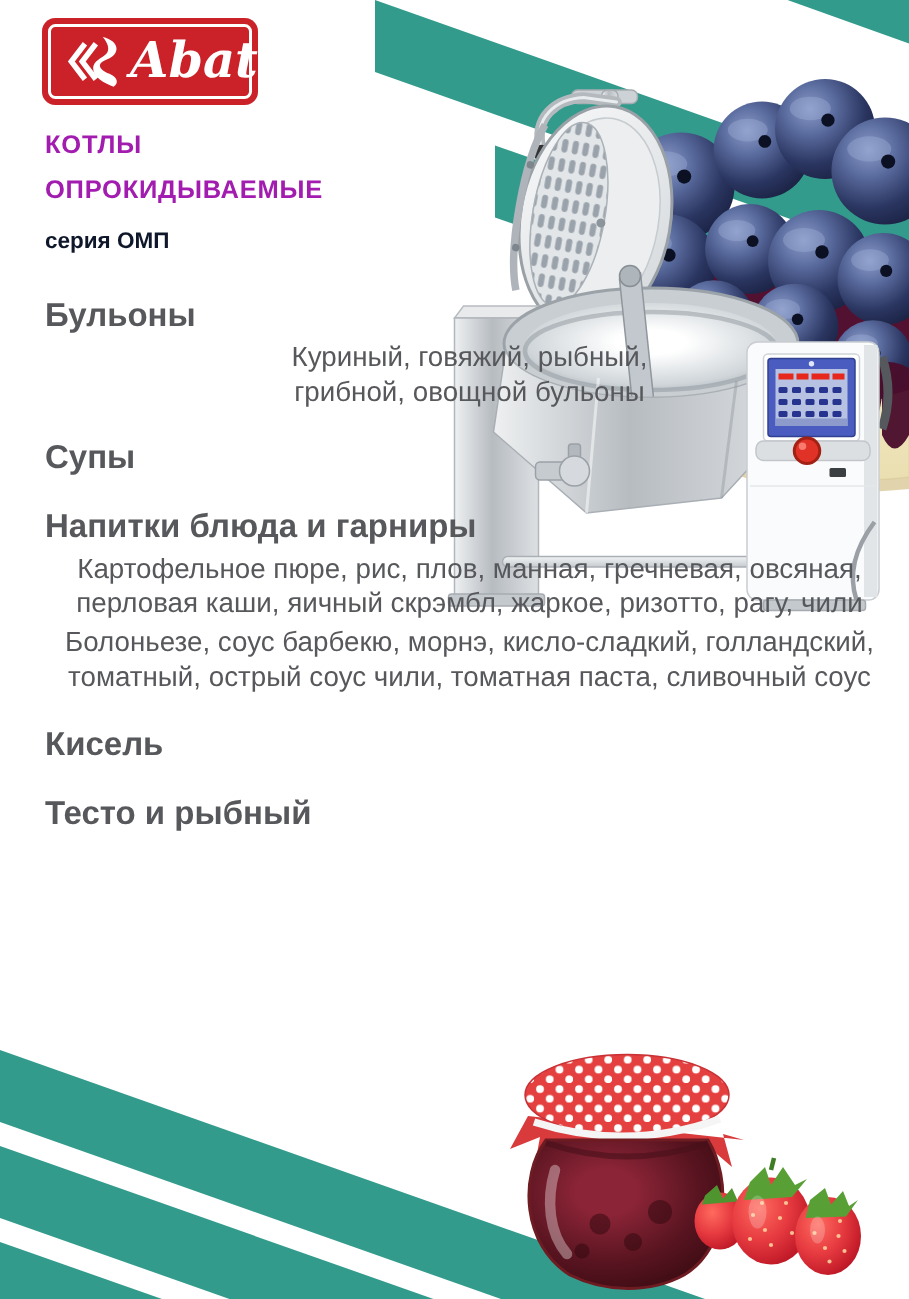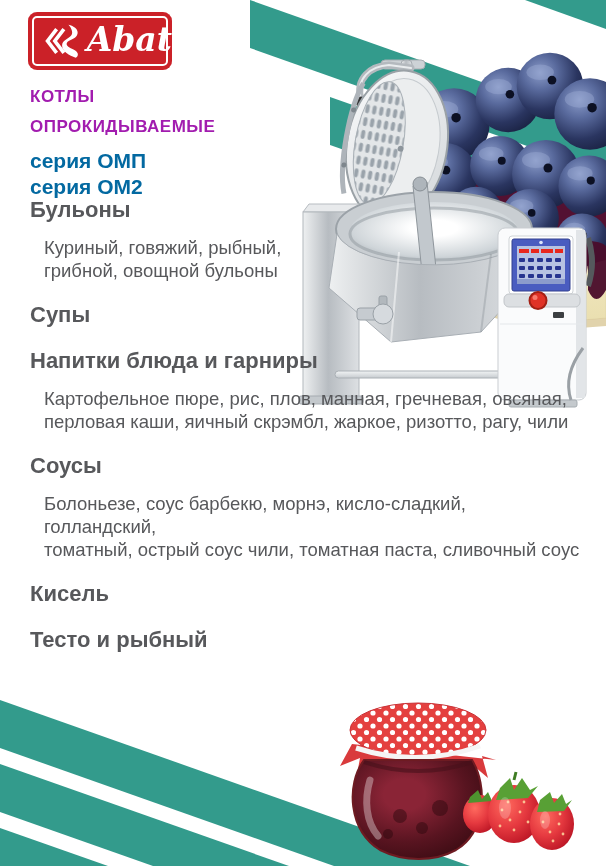--- a/index.html
+++ b/index.html
@@ -23,32 +23,33 @@
     font-weight:bold; font-size:33px; line-height:1; padding-bottom:4px;
   }
 
   
   .title-block { position:absolute; left:30px; top:82px; z-index:6; }
   .title-line {
     color:#a21caf; font-weight:bold; font-size:17px; line-height:30px;
     letter-spacing:.5px; text-transform:uppercase;
   }
   .series-block { position:absolute; left:30px; top:148px; z-index:6; }
-  .series-line { color:#0369a1; font-weight:bold; font-size:21px; line-height:26px; }
+  .series-line { color:#0f172a; font-weight:bold; font-size:15px; line-height:26px; }
 
   
   .content { position:absolute; left:30px; top:197px; width:566px; z-index:6; }
   .section h2 {
     margin:20px 0 3px; font-size:22px; line-height:26px;
     color:#57585b; font-weight:bold;
   }
   .content .section:first-child h2 { margin-top:0; }
   .section p {
-    margin:14px; font-size:18.5px; line-height:22.6px; color:#57585b;
+    margin:4px; font-size:18.5px; line-height:22.6px; color:#57585b;
     white-space:pre-line;
+    text-align:center;
   }
 
   .stripes { z-index:0; left:0; top:0; }
   .cheesecake { right:0; top:50px; z-index:1; }
   .kettle { left:295px; top:56px; z-index:2; }
   .jam { left:330px; top:696px; z-index:1; }
 </style>
 </head>
 <body>
 
@@ -283,39 +284,37 @@
     </svg>
     <span class="logo-text">Abat</span>
   </div>
 
   <div class="title-block">
     <div class="title-line">КОТЛЫ</div>
     <div class="title-line">ОПРОКИДЫВАЕМЫЕ</div>
   </div>
   <div class="series-block">
     <div class="series-line">серия ОМП</div>
-    <div class="series-line">серия ОМ2</div>
   </div>
 
   <div class="content">
     <div class="section">
       <h2>Бульоны</h2>
       <p>Куриный, говяжий, рыбный,
 грибной, овощной бульоны</p>
     </div>
     <div class="section">
       <h2>Супы</h2>
     </div>
     <div class="section">
       <h2>Напитки блюда и гарниры</h2>
       <p>Картофельное пюре, рис, плов, манная, гречневая, овсяная,
 перловая каши, яичный скрэмбл, жаркое, ризотто, рагу, чили</p>
     </div>
     <div class="section">
-      <h2>Соусы</h2>
       <p>Болоньезе, соус барбекю, морнэ, кисло-сладкий, голландский,
 томатный, острый соус чили, томатная паста, сливочный соус</p>
     </div>
     <div class="section">
       <h2>Кисель</h2>
     </div>
     <div class="section">
       <h2>Тесто и рыбный</h2>
     </div>
   </div>

